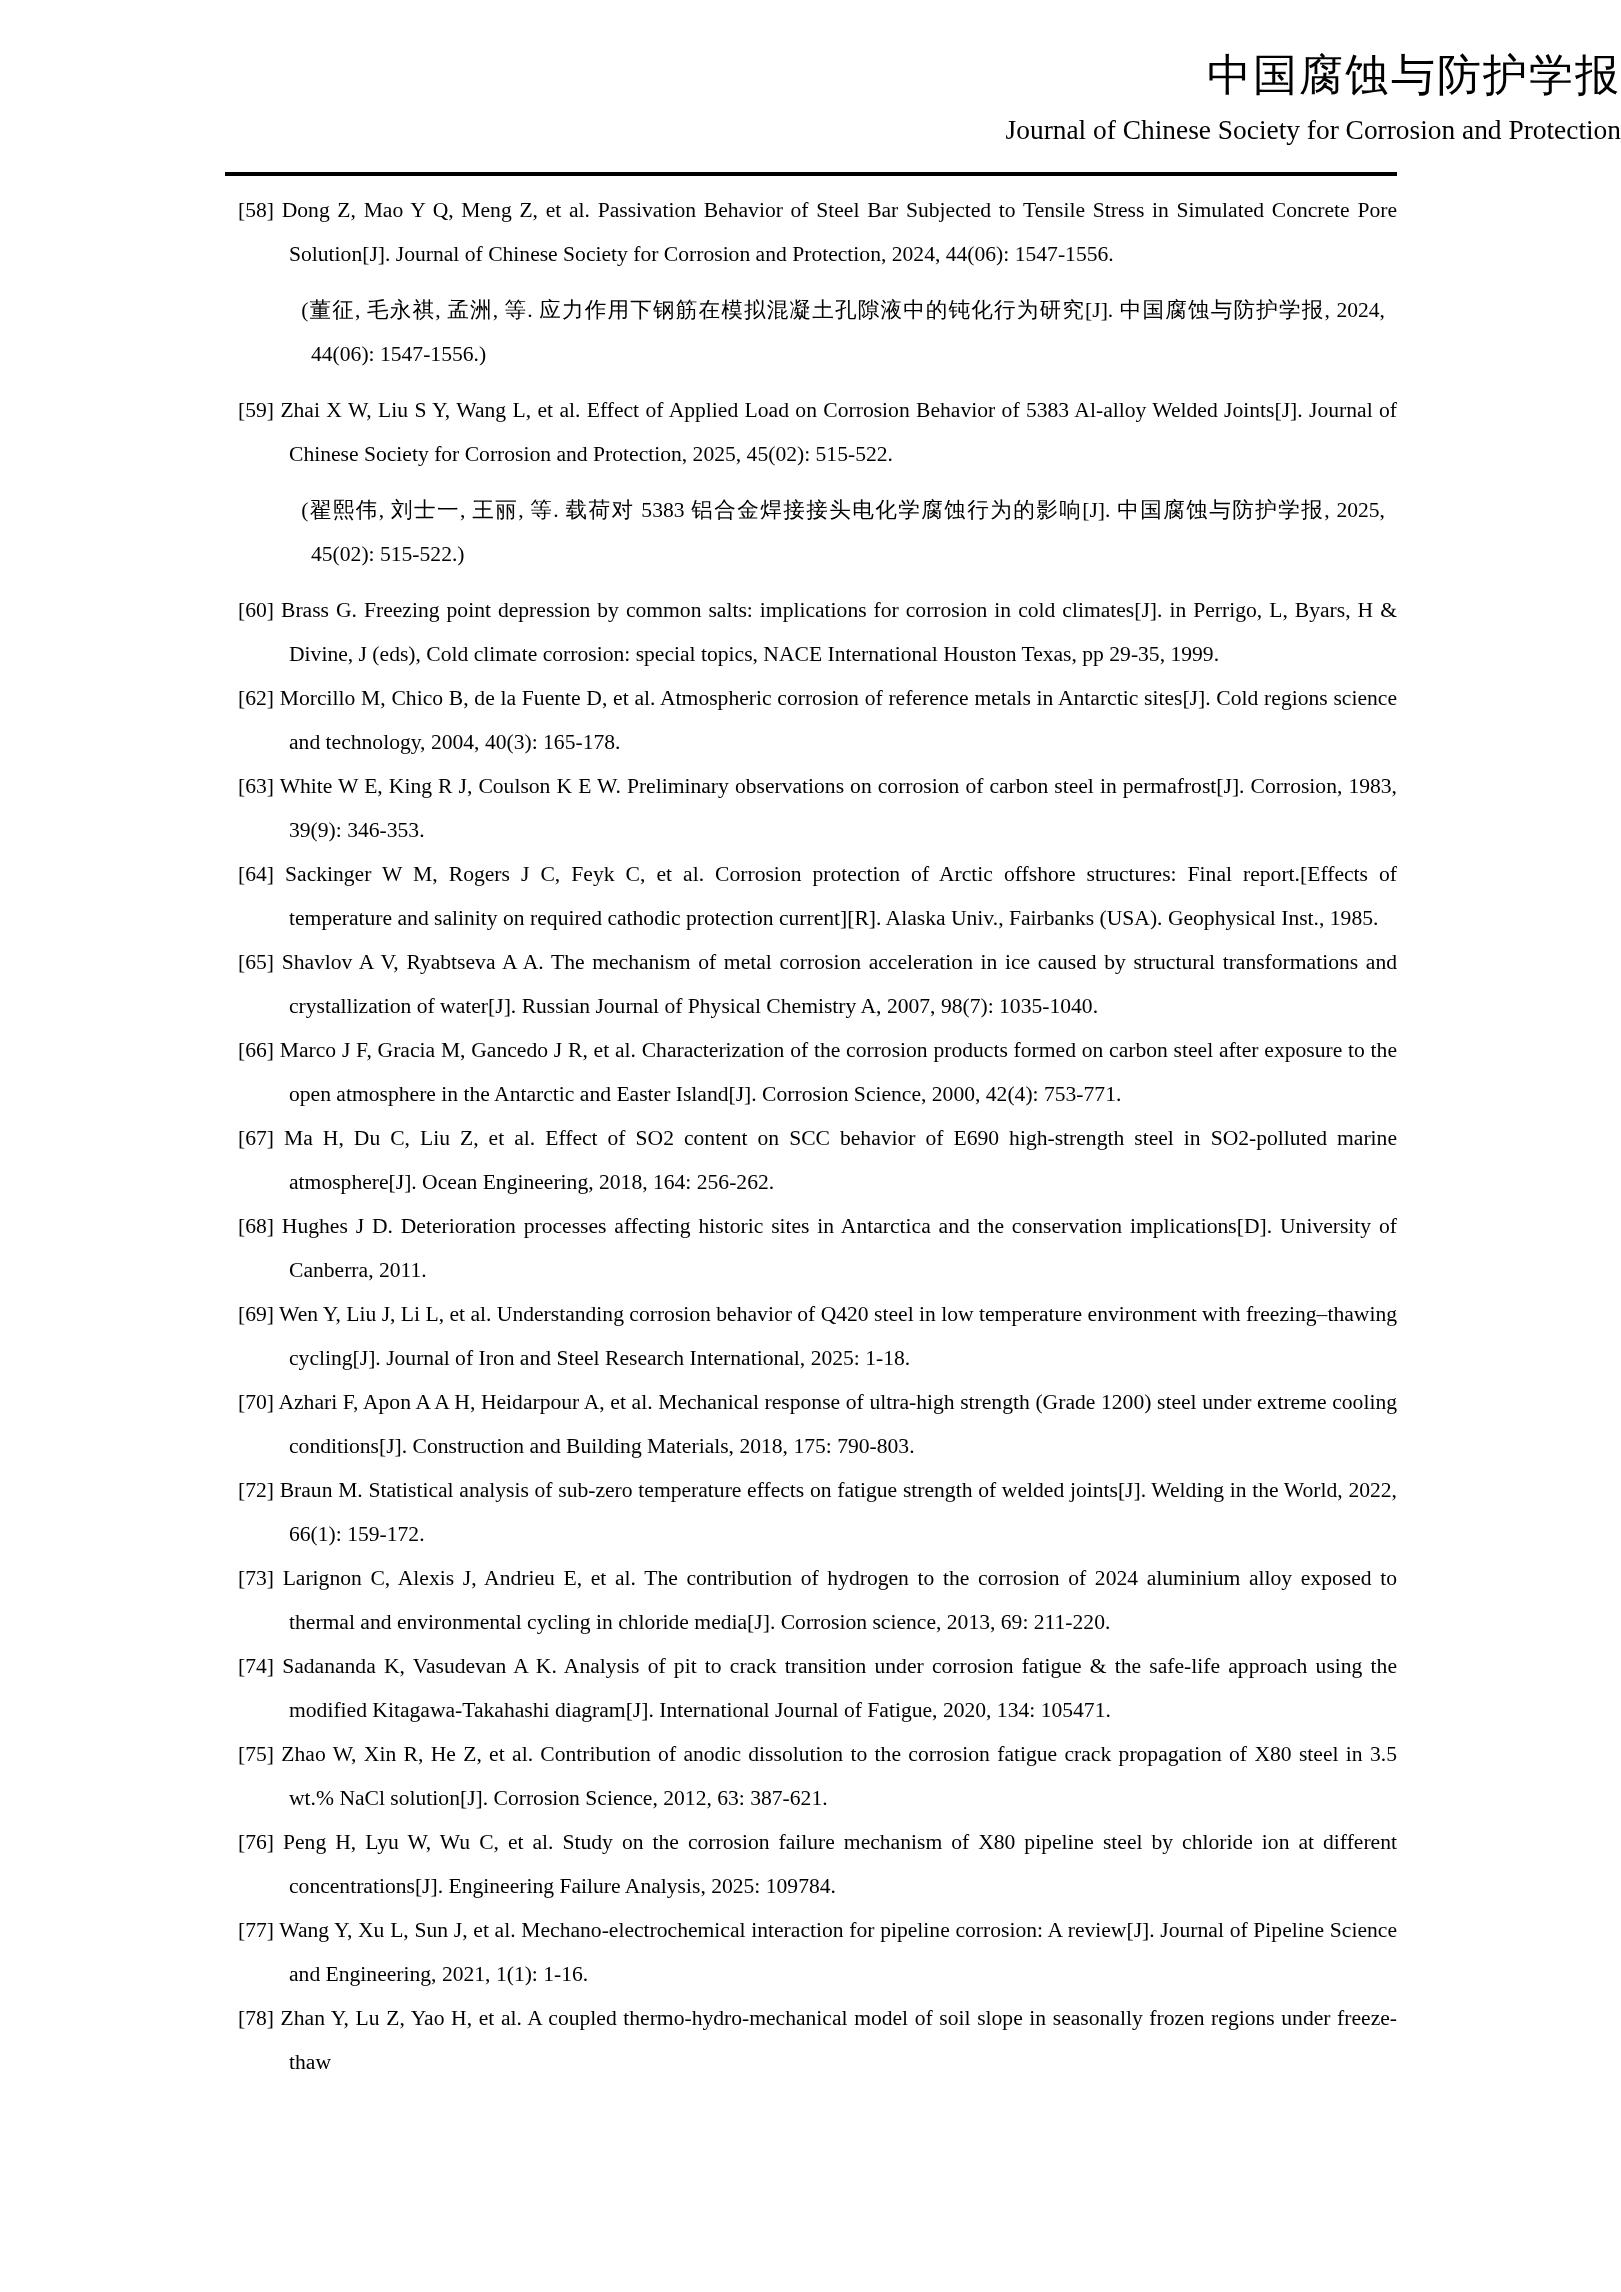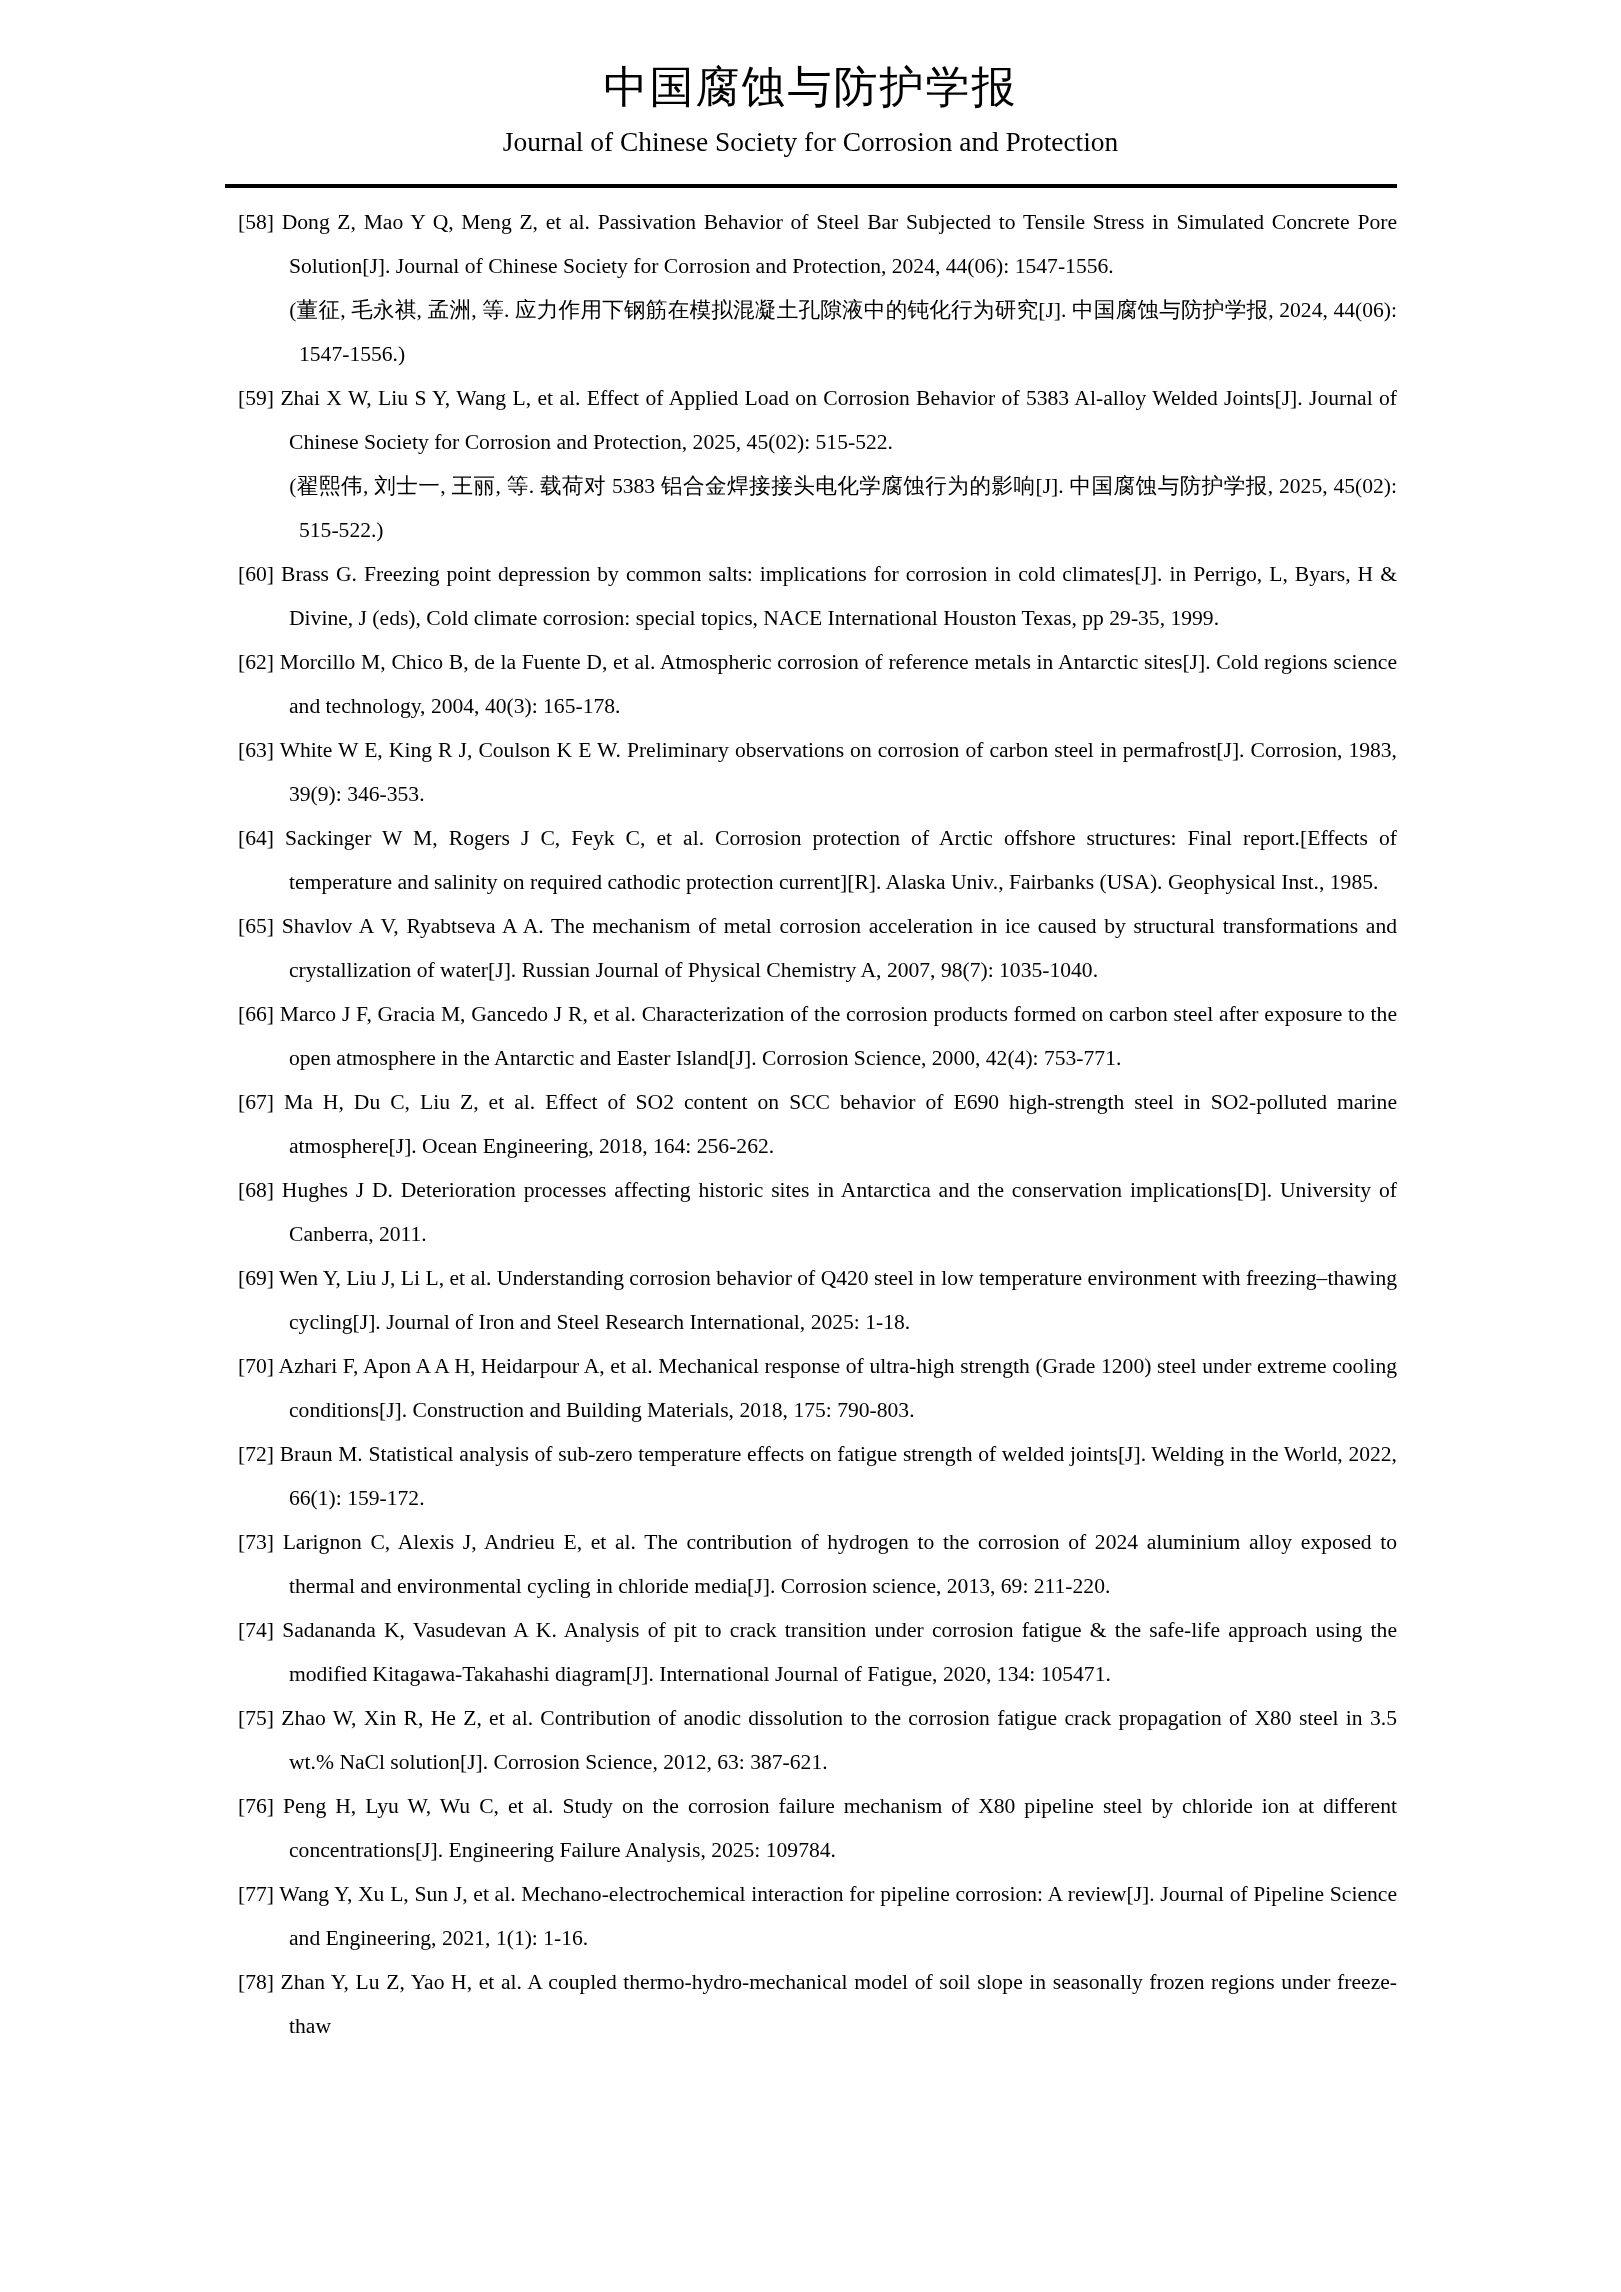--- a/index.html
+++ b/index.html
@@ -5,21 +5,21 @@
   html, body { margin: 0; padding: 0; background: #ffffff; }
   .page {
     position: relative;
     width: 1621px;
     height: 2293px;
     background: #ffffff;
     color: #000000;
     font-family: "Liberation Serif", "DejaVu Serif", serif;
     overflow: hidden;
   }
-  header { text-align: center; padding-top: 48px; margin-top: 12px; }
+  header { text-align: right; padding-top: 48px; }
   .title-cn {
     font-size: 44px;
     font-weight: normal;
     letter-spacing: 2px;
     margin: 0;
     line-height: 1.25;
   }
   .title-en {
     font-size: 27.4px;
     margin-top: 9.8px;
@@ -38,21 +38,21 @@
     line-height: 44px;
     text-align: justify;
   }
   .ref { margin: 0; }
   .ref-main {
     margin: 0;
     padding-left: 51px;
     text-indent: -51px;
   }
   .ref-cn {
-    margin: 0;
+    margin: 12px;
     padding-left: 61px;
     text-indent: -9.8px;
   }
 </style>
 </head>
 <body>
 
 <div class="page">
   <header>
     <h1 class="title-cn">中国腐蚀与防护学报</h1>

